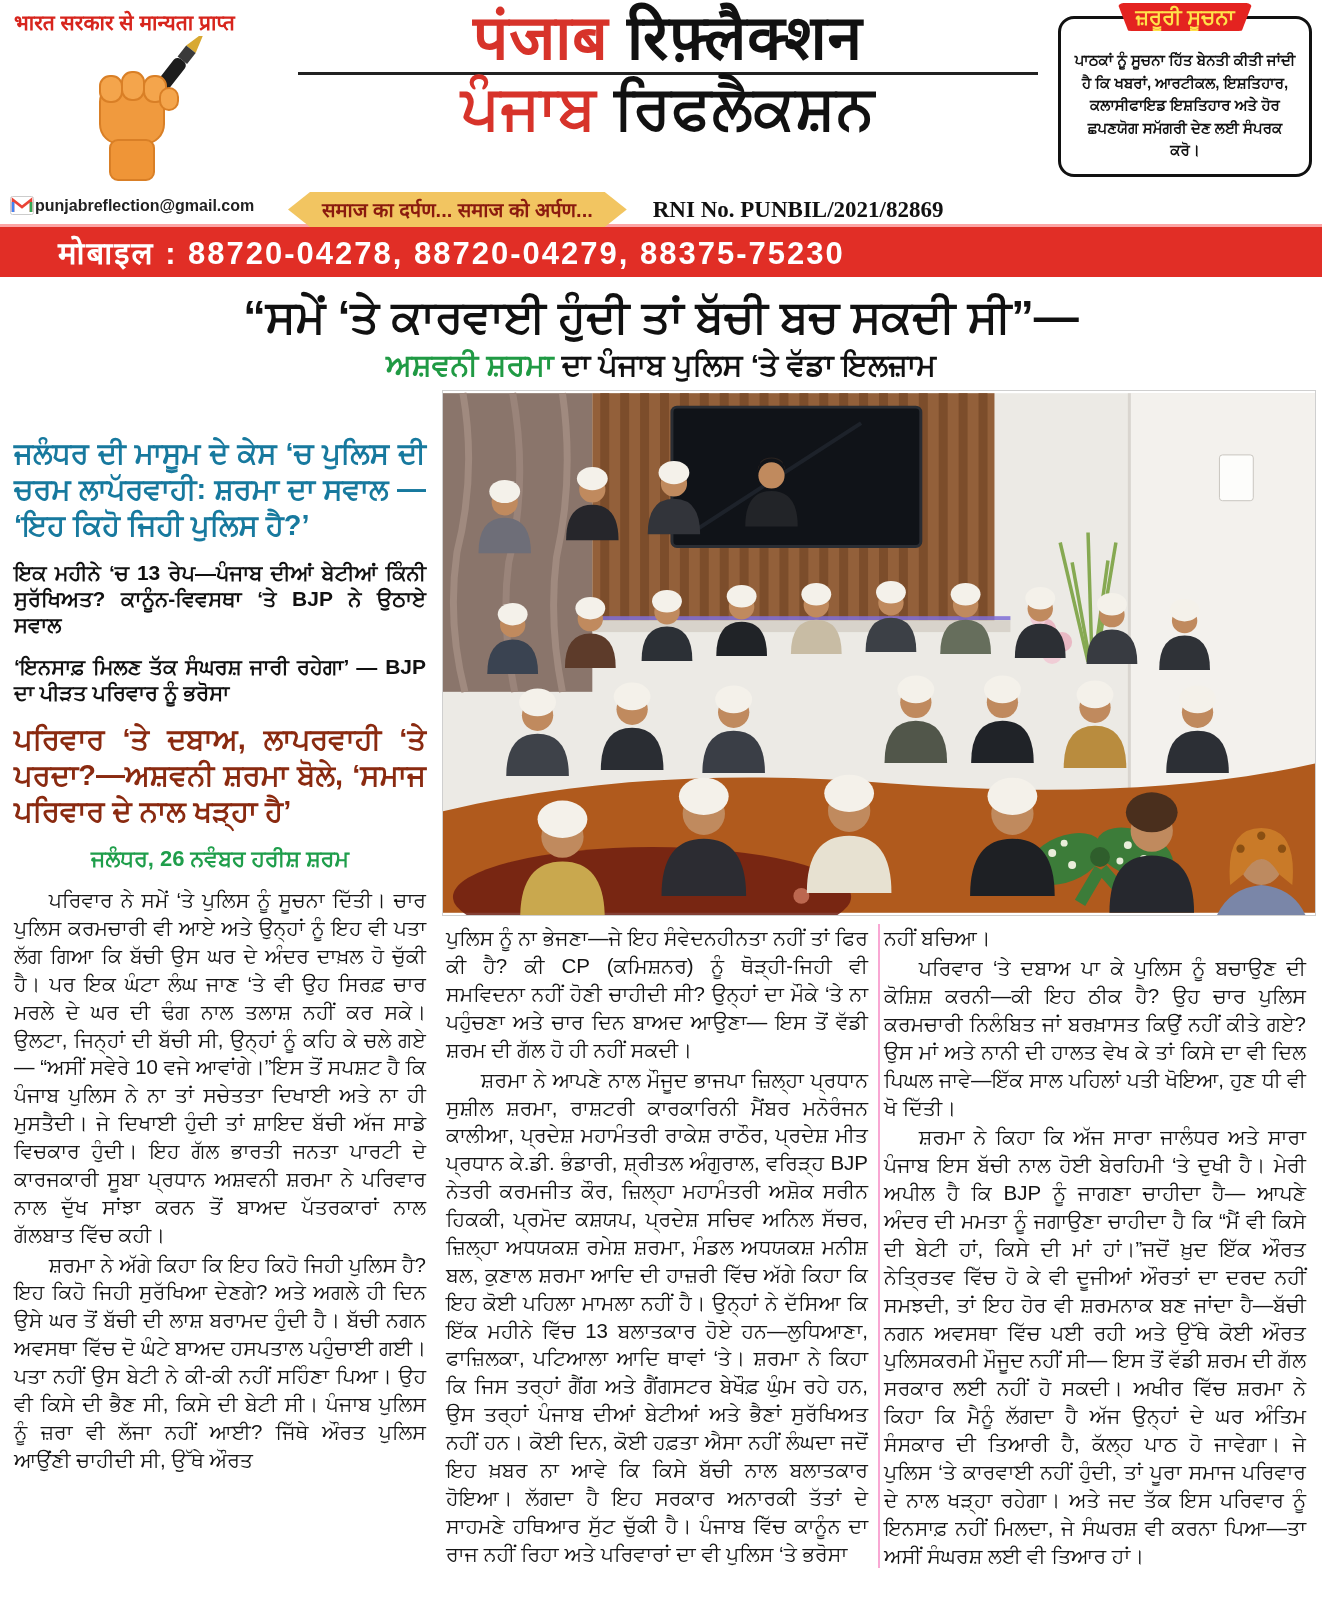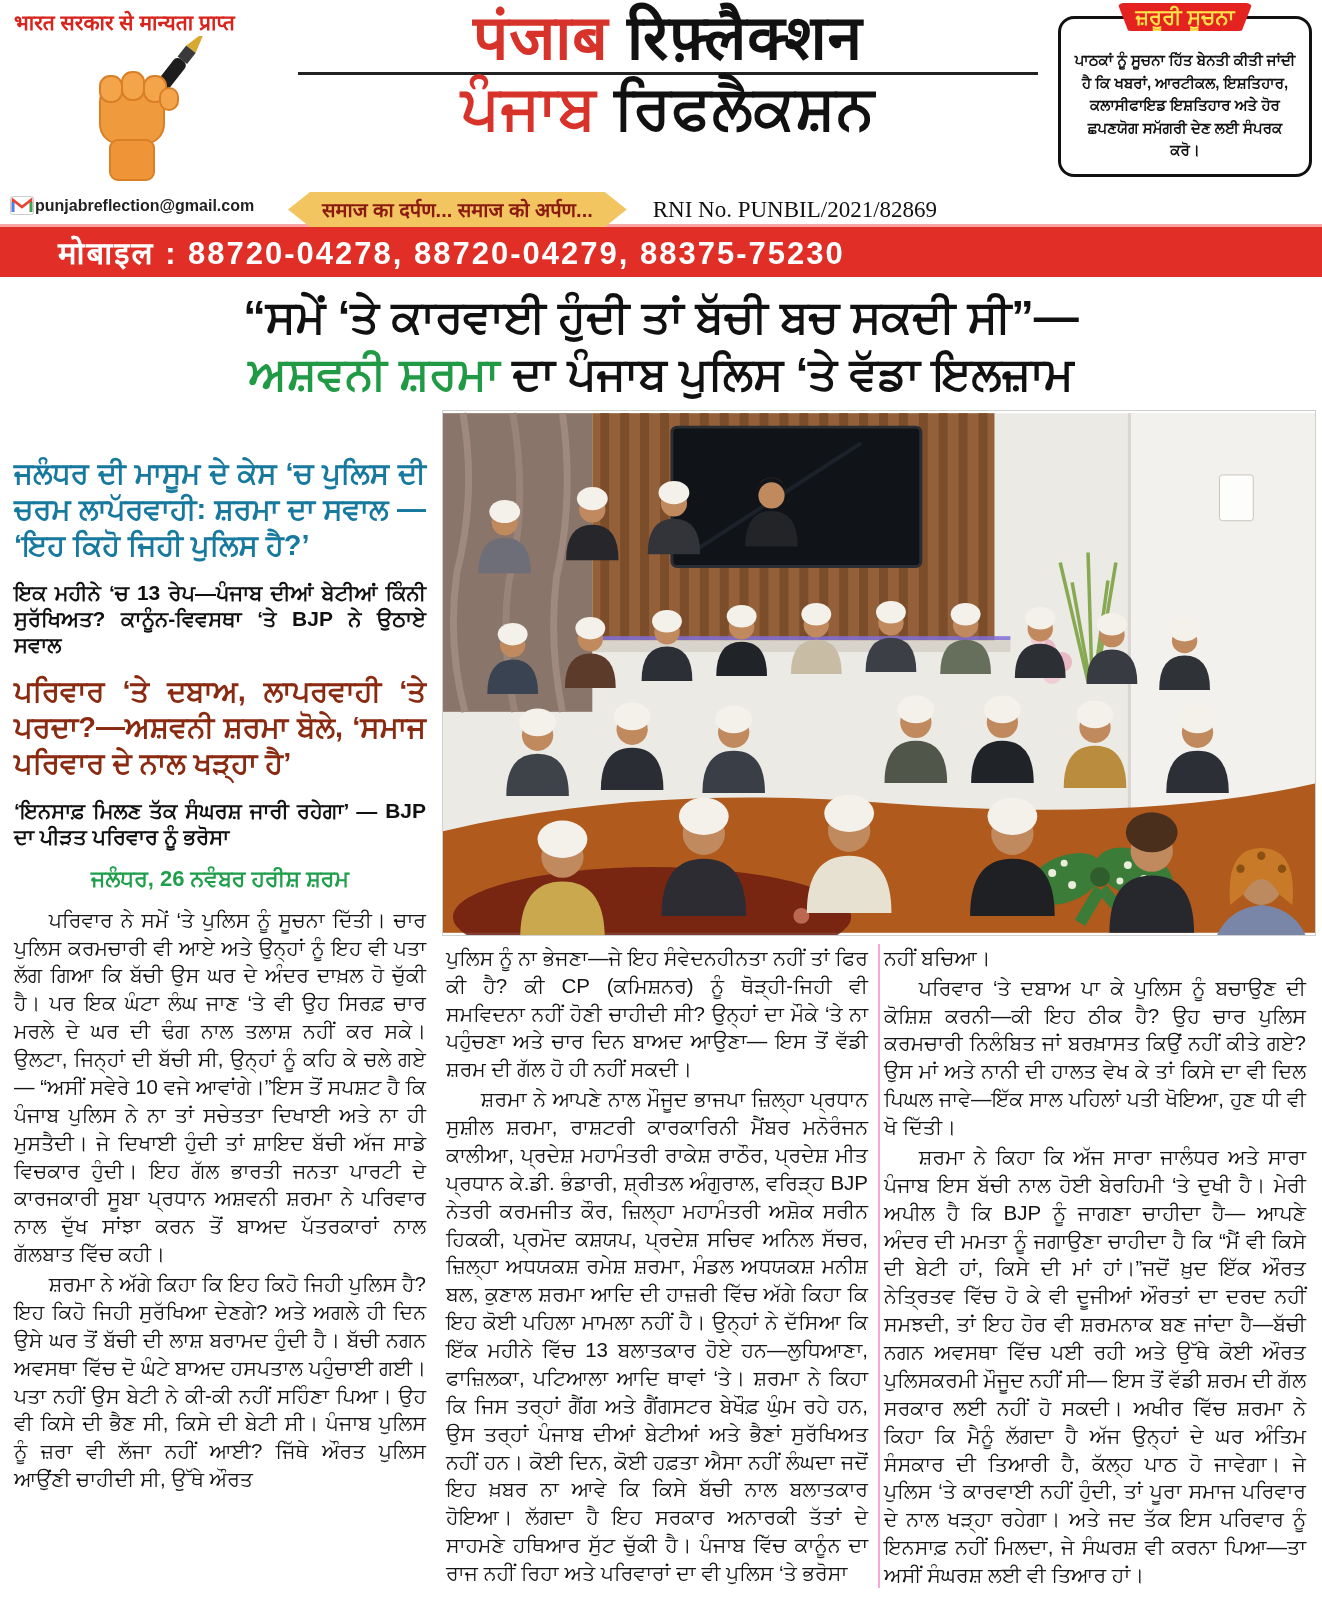--- a/index.html
+++ b/index.html
@@ -14,34 +14,34 @@
   .email-txt{font-size:16px;font-weight:bold;color:#222;}
   .masthead{position:absolute;left:288px;top:6px;width:760px;text-align:center;}
   .mast-line{font-weight:bold;letter-spacing:1px;line-height:1.04;white-space:nowrap;}
   .mast-hindi{font-size:62px;}
   .mast-punjabi{font-size:60px;}
   .mast-red{color:#d7332a;} .mast-black{color:#111;}
   .mast-rule{height:3px;background:#222;margin:2px 10px 2px 10px;}
   .tag-row{position:absolute;left:288px;top:192px;width:760px;display:flex;align-items:center;gap:26px;}
   .ribbon{background:#f2c561;color:#8a1a0e;font-weight:bold;font-size:20px;padding:4px 34px;
           clip-path:polygon(22px 0,calc(100% - 22px) 0,100% 50%,calc(100% - 22px) 100%,22px 100%,0 50%);}
-  .rni{font-family:"Liberation Serif","DejaVu Serif",serif;font-weight:normal;font-size:23px;color:#111;}
+  .rni{font-family:"Liberation Serif","DejaVu Serif",serif;font-weight:bold;font-size:23px;color:#111;}
   .notice-box{position:absolute;right:10px;top:16px;width:228px;border:3px solid #111;border-radius:16px;
               background:#fff;padding:30px 10px 12px 10px;text-align:center;}
   .notice-title{position:absolute;left:50%;top:-16px;transform:translateX(-50%);background:#e42320;color:#ffe24a;
                 font-weight:bold;font-size:21px;padding:2px 18px;border-radius:6px 6px 14px 14px;white-space:nowrap;
                 clip-path:polygon(0 0,100% 0,92% 100%,8% 100%);}
   .notice-body{font-size:15px;font-weight:bold;line-height:1.5;color:#111;}
   
   .contact-bar{height:50px;background:#e12e26;border-top:3px solid #fca5a5;display:flex;align-items:center;}
   .contact-bar span{color:#fff;font-weight:bold;font-size:31px;padding-left:58px;letter-spacing:2px;}
   
   .headline{padding:12px 26px 6px 26px;text-align:center;}
   .hl1{font-size:45px;font-weight:bold;color:#111;line-height:1.25;white-space:nowrap;}
-  .hl2{font-size:45px;font-weight:bold;line-height:1.3;white-space:nowrap;}
+  .hl2{font-size:30px;font-weight:bold;line-height:1.3;white-space:nowrap;}
   .hl-green{color:#209a44;} .hl-black{color:#111;}
   
   .content{display:flex;padding:0 6px;}
   .col-left{width:432px;padding:6px 10px 0 8px;height:1170px;overflow:hidden;}
   .col-right{width:878px;padding-left:6px;}
   .subhead{font-weight:bold;margin-bottom:16px;line-height:1.24;text-align:justify;}
   .sh-teal{color:#17799e;font-size:29px;margin-top:40px;}
   .sh-black{color:#111;font-size:21px;}
   .sh-maroon{color:#8a2a10;font-size:29px;}
   .dateline{color:#1f9e4b;font-weight:bold;font-size:22px;text-align:center;margin:8px 0 14px 0;}
@@ -113,22 +113,22 @@
   <div class="headline">
     <div class="hl1">“ਸਮੇਂ ‘ਤੇ ਕਾਰਵਾਈ ਹੁੰਦੀ ਤਾਂ ਬੱਚੀ ਬਚ ਸਕਦੀ ਸੀ”—</div>
     <div class="hl2"><span class="hl-green">ਅਸ਼ਵਨੀ ਸ਼ਰਮਾ</span><span class="hl-black"> ਦਾ ਪੰਜਾਬ ਪੁਲਿਸ ‘ਤੇ ਵੱਡਾ ਇਲਜ਼ਾਮ</span></div>
   </div>
 
   <div class="content">
 
     <div class="col-left bodytext">
       <div class="subhead sh-teal">ਜਲੰਧਰ ਦੀ ਮਾਸੂਮ ਦੇ ਕੇਸ ‘ਚ ਪੁਲਿਸ ਦੀ ਚਰਮ ਲਾਪੱਰਵਾਹੀ: ਸ਼ਰਮਾ ਦਾ ਸਵਾਲ — ‘ਇਹ ਕਿਹੋ ਜਿਹੀ ਪੁਲਿਸ ਹੈ?’</div>
       <div class="subhead sh-black">ਇਕ ਮਹੀਨੇ ‘ਚ 13 ਰੇਪ—ਪੰਜਾਬ ਦੀਆਂ ਬੇਟੀਆਂ ਕਿੰਨੀ ਸੁਰੱਖਿਅਤ? ਕਾਨੂੰਨ-ਵਿਵਸਥਾ ‘ਤੇ BJP ਨੇ ਉਠਾਏ ਸਵਾਲ</div>
+      <div class="subhead sh-black">‘ਇਨਸਾਫ਼ ਮਿਲਣ ਤੱਕ ਸੰਘਰਸ਼ ਜਾਰੀ ਰਹੇਗਾ’ — BJP ਦਾ ਪੀੜਤ ਪਰਿਵਾਰ ਨੂੰ ਭਰੋਸਾ</div>
       <div class="subhead sh-maroon">ਪਰਿਵਾਰ ‘ਤੇ ਦਬਾਅ, ਲਾਪਰਵਾਹੀ ‘ਤੇ ਪਰਦਾ?—ਅਸ਼ਵਨੀ ਸ਼ਰਮਾ ਬੋਲੇ, ‘ਸਮਾਜ ਪਰਿਵਾਰ ਦੇ ਨਾਲ ਖੜ੍ਹਾ ਹੈ’</div>
-      <div class="subhead sh-black">‘ਇਨਸਾਫ਼ ਮਿਲਣ ਤੱਕ ਸੰਘਰਸ਼ ਜਾਰੀ ਰਹੇਗਾ’ — BJP ਦਾ ਪੀੜਤ ਪਰਿਵਾਰ ਨੂੰ ਭਰੋਸਾ</div>
       <div class="dateline">ਜਲੰਧਰ, 26 ਨਵੰਬਰ ਹਰੀਸ਼ ਸ਼ਰਮ</div>
       <p class="indent">ਪਰਿਵਾਰ ਨੇ ਸਮੇਂ ‘ਤੇ ਪੁਲਿਸ ਨੂੰ ਸੂਚਨਾ ਦਿੱਤੀ। ਚਾਰ ਪੁਲਿਸ ਕਰਮਚਾਰੀ ਵੀ ਆਏ ਅਤੇ ਉਨ੍ਹਾਂ ਨੂੰ ਇਹ ਵੀ ਪਤਾ ਲੱਗ ਗਿਆ ਕਿ ਬੱਚੀ ਉਸ ਘਰ ਦੇ ਅੰਦਰ ਦਾਖ਼ਲ ਹੋ ਚੁੱਕੀ ਹੈ। ਪਰ ਇਕ ਘੰਟਾ ਲੰਘ ਜਾਣ ‘ਤੇ ਵੀ ਉਹ ਸਿਰਫ਼ ਚਾਰ ਮਰਲੇ ਦੇ ਘਰ ਦੀ ਢੰਗ ਨਾਲ ਤਲਾਸ਼ ਨਹੀਂ ਕਰ ਸਕੇ। ਉਲਟਾ, ਜਿਨ੍ਹਾਂ ਦੀ ਬੱਚੀ ਸੀ, ਉਨ੍ਹਾਂ ਨੂੰ ਕਹਿ ਕੇ ਚਲੇ ਗਏ— “ਅਸੀਂ ਸਵੇਰੇ 10 ਵਜੇ ਆਵਾਂਗੇ।”ਇਸ ਤੋਂ ਸਪਸ਼ਟ ਹੈ ਕਿ ਪੰਜਾਬ ਪੁਲਿਸ ਨੇ ਨਾ ਤਾਂ ਸਚੇਤਤਾ ਦਿਖਾਈ ਅਤੇ ਨਾ ਹੀ ਮੁਸਤੈਦੀ। ਜੇ ਦਿਖਾਈ ਹੁੰਦੀ ਤਾਂ ਸ਼ਾਇਦ ਬੱਚੀ ਅੱਜ ਸਾਡੇ ਵਿਚਕਾਰ ਹੁੰਦੀ। ਇਹ ਗੱਲ ਭਾਰਤੀ ਜਨਤਾ ਪਾਰਟੀ ਦੇ ਕਾਰਜਕਾਰੀ ਸੂਬਾ ਪ੍ਰਧਾਨ ਅਸ਼ਵਨੀ ਸ਼ਰਮਾ ਨੇ ਪਰਿਵਾਰ ਨਾਲ ਦੁੱਖ ਸਾਂਝਾ ਕਰਨ ਤੋਂ ਬਾਅਦ ਪੱਤਰਕਾਰਾਂ ਨਾਲ ਗੱਲਬਾਤ ਵਿੱਚ ਕਹੀ।</p>
       <p class="indent">ਸ਼ਰਮਾ ਨੇ ਅੱਗੇ ਕਿਹਾ ਕਿ ਇਹ ਕਿਹੋ ਜਿਹੀ ਪੁਲਿਸ ਹੈ? ਇਹ ਕਿਹੋ ਜਿਹੀ ਸੁਰੱਖਿਆ ਦੇਣਗੇ? ਅਤੇ ਅਗਲੇ ਹੀ ਦਿਨ ਉਸੇ ਘਰ ਤੋਂ ਬੱਚੀ ਦੀ ਲਾਸ਼ ਬਰਾਮਦ ਹੁੰਦੀ ਹੈ। ਬੱਚੀ ਨਗਨ ਅਵਸਥਾ ਵਿੱਚ ਦੋ ਘੰਟੇ ਬਾਅਦ ਹਸਪਤਾਲ ਪਹੁੰਚਾਈ ਗਈ। ਪਤਾ ਨਹੀਂ ਉਸ ਬੇਟੀ ਨੇ ਕੀ-ਕੀ ਨਹੀਂ ਸਹਿੰਣਾ ਪਿਆ। ਉਹ ਵੀ ਕਿਸੇ ਦੀ ਭੈਣ ਸੀ, ਕਿਸੇ ਦੀ ਬੇਟੀ ਸੀ। ਪੰਜਾਬ ਪੁਲਿਸ ਨੂੰ ਜ਼ਰਾ ਵੀ ਲੱਜਾ ਨਹੀਂ ਆਈ? ਜਿੱਥੇ ਔਰਤ ਪੁਲਿਸ ਆਉਂਣੀ ਚਾਹੀਦੀ ਸੀ, ਉੱਥੇ ਔਰਤ</p>
     </div>
 
     <div class="col-right">
 
       <div class="photo-wrap">
         <svg viewBox="0 0 876 522" width="872" height="524">
           <defs>

